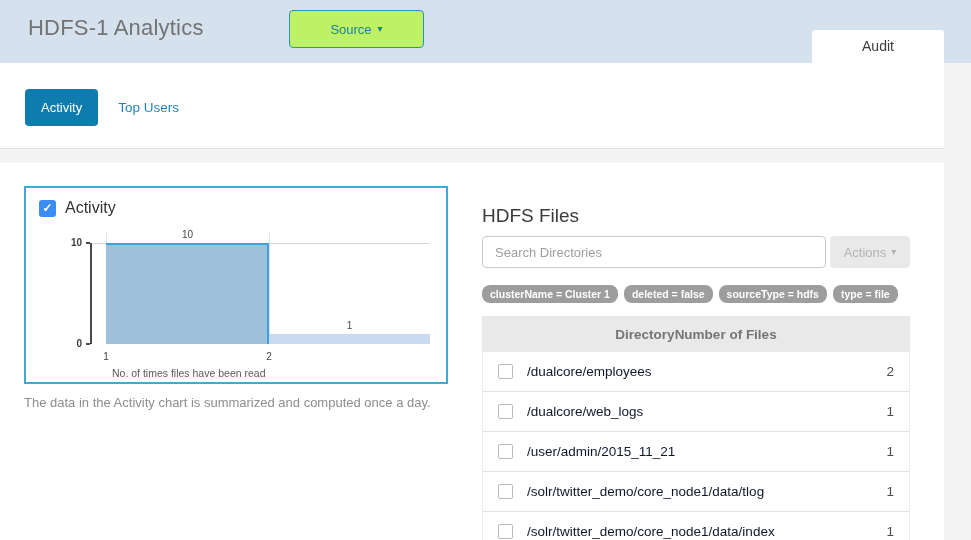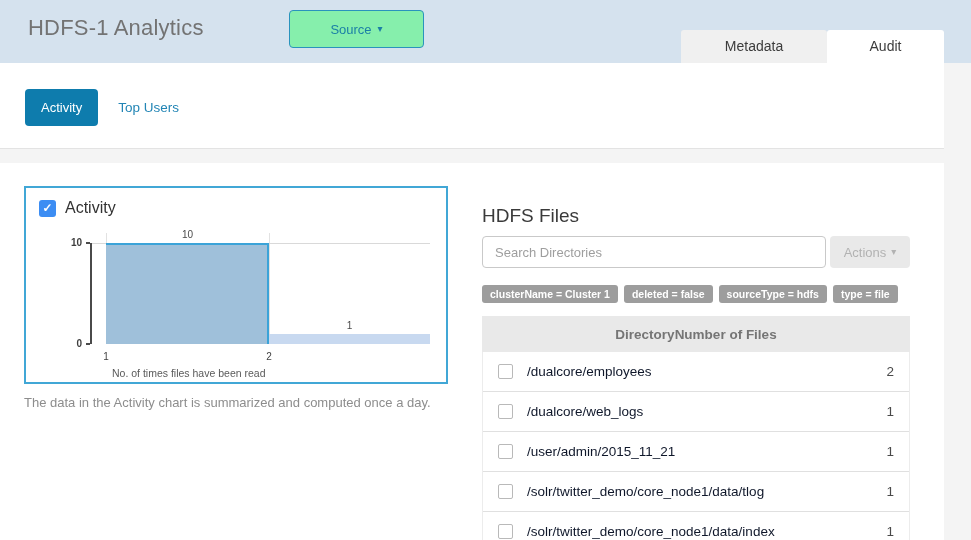--- a/index.html
+++ b/index.html
@@ -19,41 +19,41 @@
     background: #d5e2ee;
   }
   .page-title {
     position: absolute; left: 28px; top: 15px;
     font-size: 22px; font-weight: 400; color: #737373;
     letter-spacing: 0.2px;
   }
   .source-btn {
     position: absolute; left: 289px; top: 10px;
     width: 135px; height: 38px;
-    background: #86efac;
+    background: #bef264;
     border: 1px solid #2a93bd;
     border-radius: 4px;
     color: #1b7fa6; font-size: 13px;
     font-family: "Liberation Sans", sans-serif;
     cursor: pointer;
     display: flex; align-items: center; justify-content: center; gap: 6px;
   }
   .caret { font-size: 10px; line-height: 1; }
   .header-tabs {
     position: absolute; right: 27px; bottom: 0;
     display: flex;
   }
   .htab {
     height: 33px; line-height: 33px;
     text-align: center; font-size: 14px; color: #3c3c3c;
     border-radius: 3px 3px 0 0;
     cursor: pointer;
   }
   .htab.metadata { width: 146px; background: #f0f0f0; }
-  .htab.audit    { width: 117px; background: #ffffff; }
+  .htab.audit    { width: 132px; background: #ffffff; }
 
   
   .subnav-section {
     position: absolute; top: 63px; left: 0;
     width: 944px; height: 86px;
     background: #ffffff;
     border-bottom: 1px solid #e3e3e3;
   }
   .subnav { display: flex; align-items: center; gap: 20px; padding: 26px 0 0 25px; }
   .pill-active {
@@ -123,21 +123,21 @@
     background: #e9e9e9; border: none; border-radius: 4px;
     color: #b2b2b2; font-size: 13px;
     font-family: "Liberation Sans", sans-serif;
     display: flex; align-items: center; justify-content: center; gap: 5px;
     cursor: default;
   }
   .filter-tags { margin-top: 17px; display: flex; gap: 6px; }
   .tag {
     background: #9d9d9d; color: #ffffff;
     font-size: 10.5px; font-weight: bold;
-    padding: 3px 8px; border-radius: 3px;
+    padding: 3px 8px; border-radius: 8px;
     white-space: nowrap;
   }
   .files-table { margin-top: 13px; width: 428px; }
   .table-head {
     height: 36px; background: #e9e9e9;
     display: flex; align-items: center; justify-content: center;
     padding: 0 15px;
     color: #757575; font-weight: bold; font-size: 13.5px;
   }
   .table-body { border-left: 1px solid #ececec; border-right: 1px solid #ececec; }
@@ -157,21 +157,20 @@
 </head>
 <body>
 
 <header class="app-header">
   <h1 class="page-title">HDFS-1 Analytics</h1>
   <button class="source-btn">
     <span>Source</span>
     <span class="caret">▾</span>
   </button>
   <div class="header-tabs">
-    <div class="htab metadata">Metadata</div>
     <div class="htab audit">Audit</div>
   </div>
 </header>
 
 <section class="subnav-section">
   <nav class="subnav">
     <button class="pill-active">Activity</button>
     <a class="subnav-link">Top Users</a>
   </nav>
 </section>

